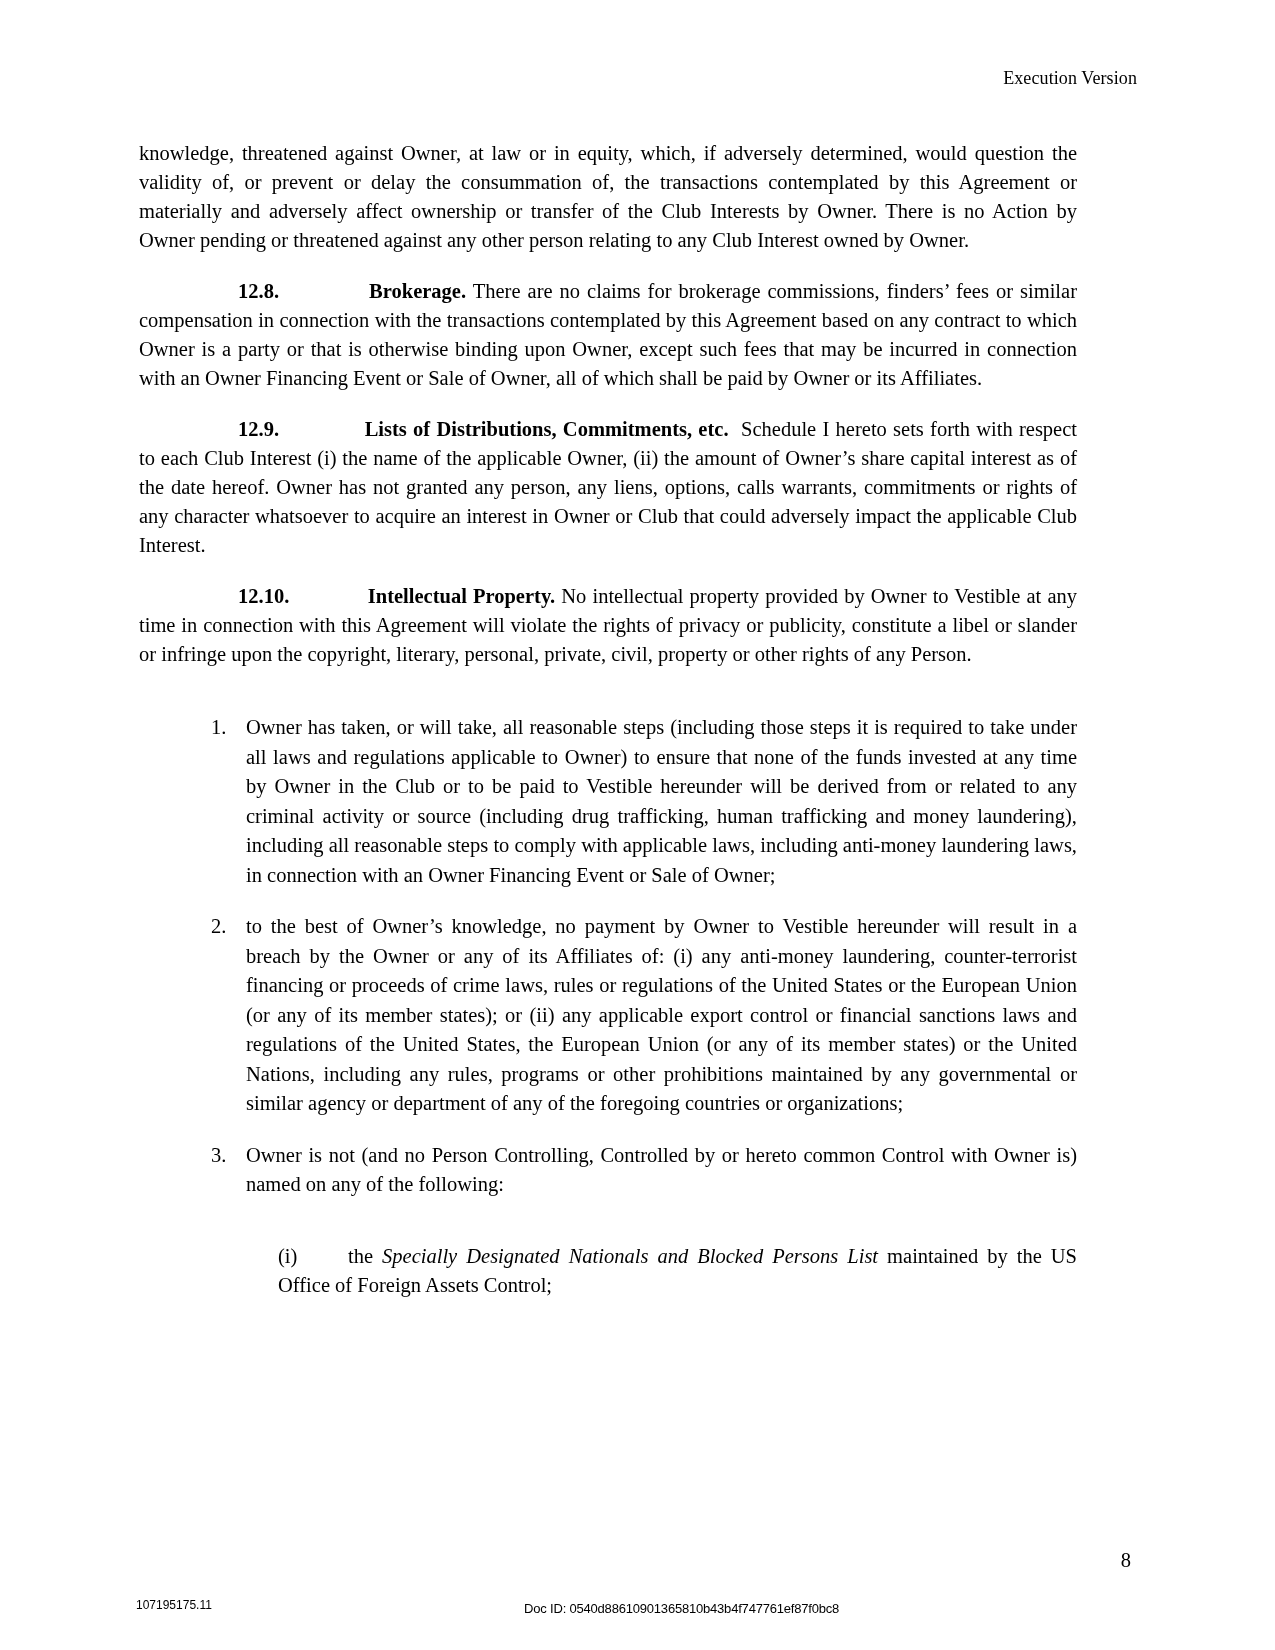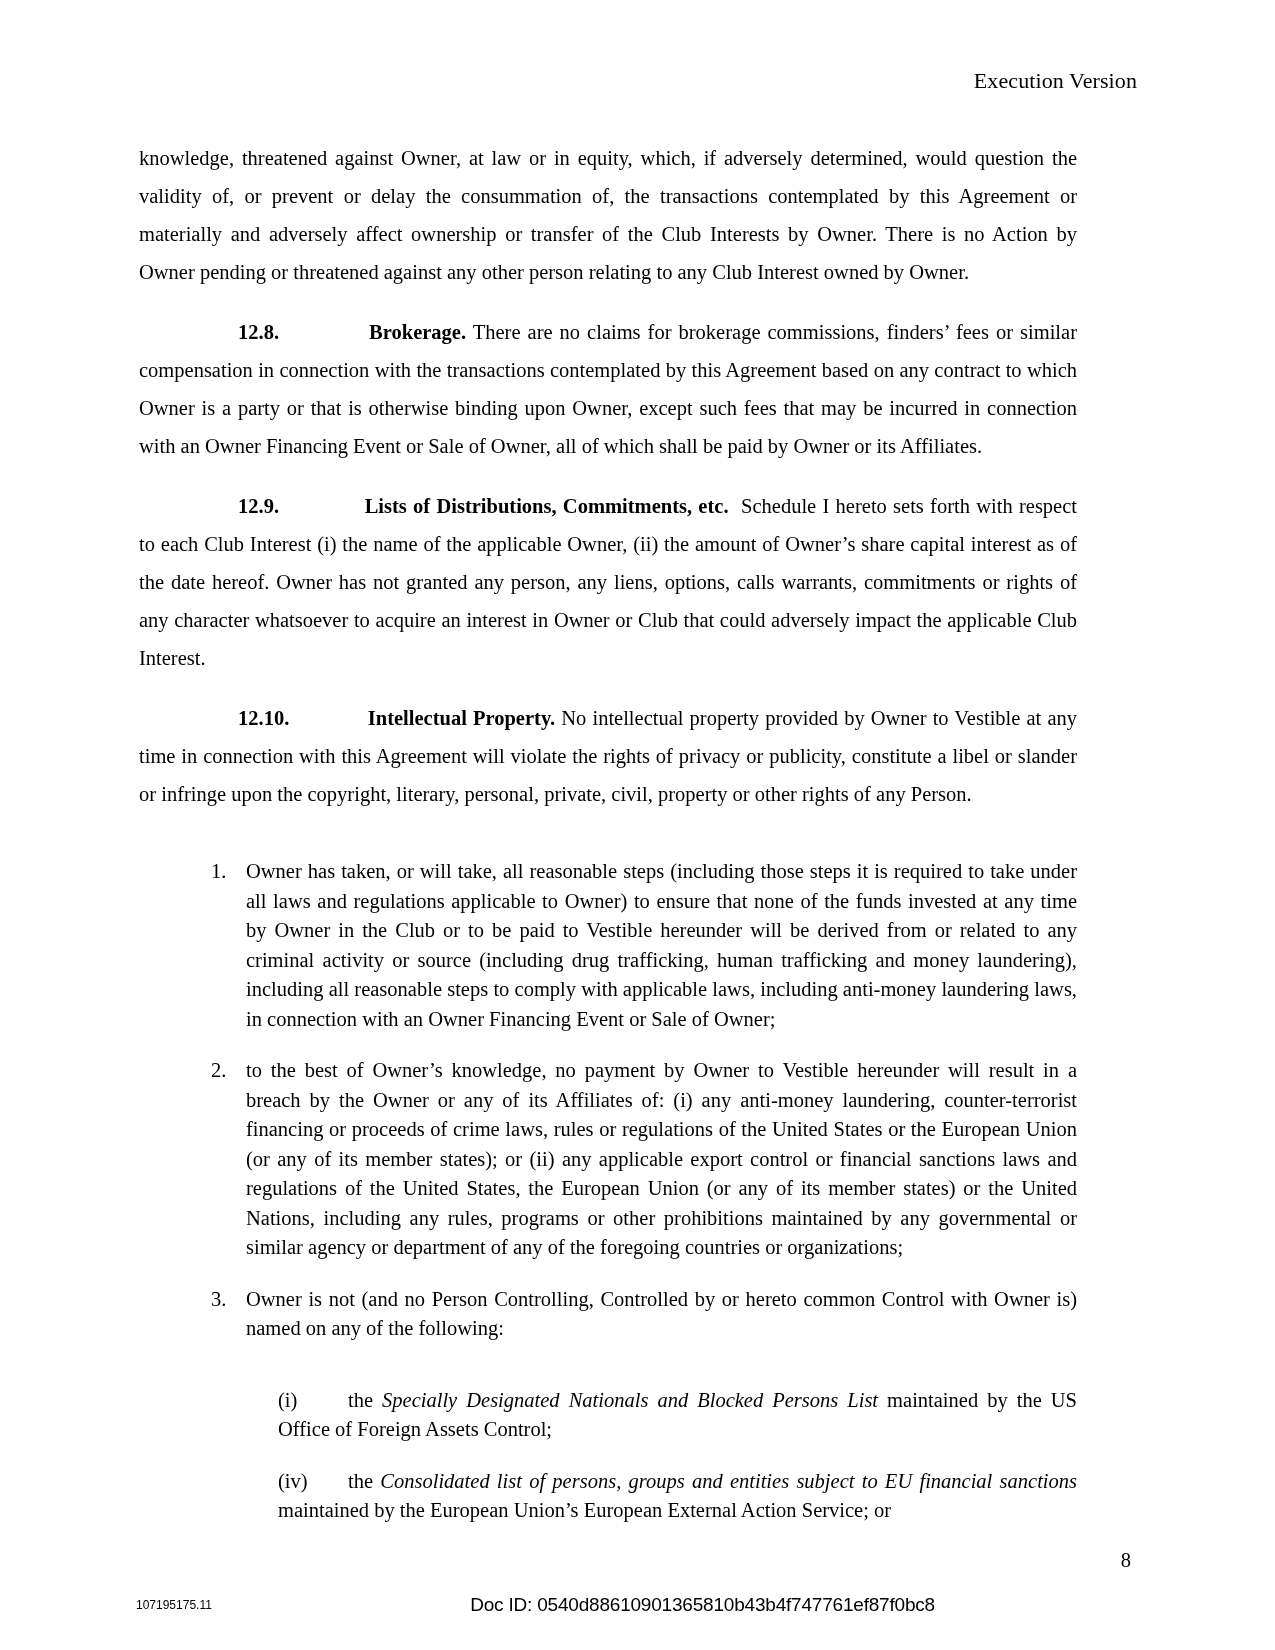--- a/index.html
+++ b/index.html
@@ -19,34 +19,34 @@
     position: relative;
     width: 1275px;
     height: 1650px;
     box-sizing: border-box;
     padding: 0;
   }
   .header-line {
     position: absolute;
     top: 68px;
     right: 138px;
-    font-size: 22px;
+    font-size: 18px;
     letter-spacing: 0.1px;
     text-align: center;
   }
   .content {
     position: absolute;
     top: 139px;
     left: 139px;
     width: 938px;
   }
   p.body {
     margin: 0 0 0 0;
     font-size: 20.5px;
-    line-height: 38px;
+    line-height: 29px;
     text-align: justify;
     text-justify: inter-word;
   }
   .gap { height: 22px; }
   .gap-sm { height: 20px; }
   .indent { text-indent: 75px; }
   .bold { font-weight: bold; margin-left: 24px; }
   .italic { font-style: italic; }
   .uline { }
 
@@ -108,21 +108,21 @@
     position: absolute;
     right: 144px;
     bottom: 78px;
     font-size: 20.5px;
   }
   .doc-id {
     position: absolute;
     left: 50%;
     transform: translateX(-36%);
     bottom: 34px;
-    font-size: 19px;
+    font-size: 13px;
     font-family: "Liberation Sans", sans-serif;
     letter-spacing: -0.2px;
     white-space: nowrap;
   }
 </style>
 </head>
 <body>
 
 <div class="page">
 
@@ -164,24 +164,20 @@
       </li>
     </ol>
 
     <div class="gap-sm"></div>
 
     <ol class="listr">
       <li>
         <span class="rmarker">(i)</span>
         <span class="rtext"><span>the </span><span class="italic">Specially Designated Nationals and Blocked Persons List</span><span> maintained by the US Office of Foreign Assets Control;</span></span>
       </li>
-      <li>
-        <span class="rmarker">(iv)</span>
-        <span class="rtext"><span>the </span><span class="italic">Consolidated list of persons, groups and entities subject to EU financial sanctions</span><span> maintained by the European Union’s European External Action Service; or</span></span>
-      </li>
     </ol>
 
   </div>
 
   <div class="page-number">8</div>
   <div class="footer-left">107195175.11</div>
   <div class="doc-id">Doc ID: 0540d88610901365810b43b4f747761ef87f0bc8</div>
 
 </div>
 

